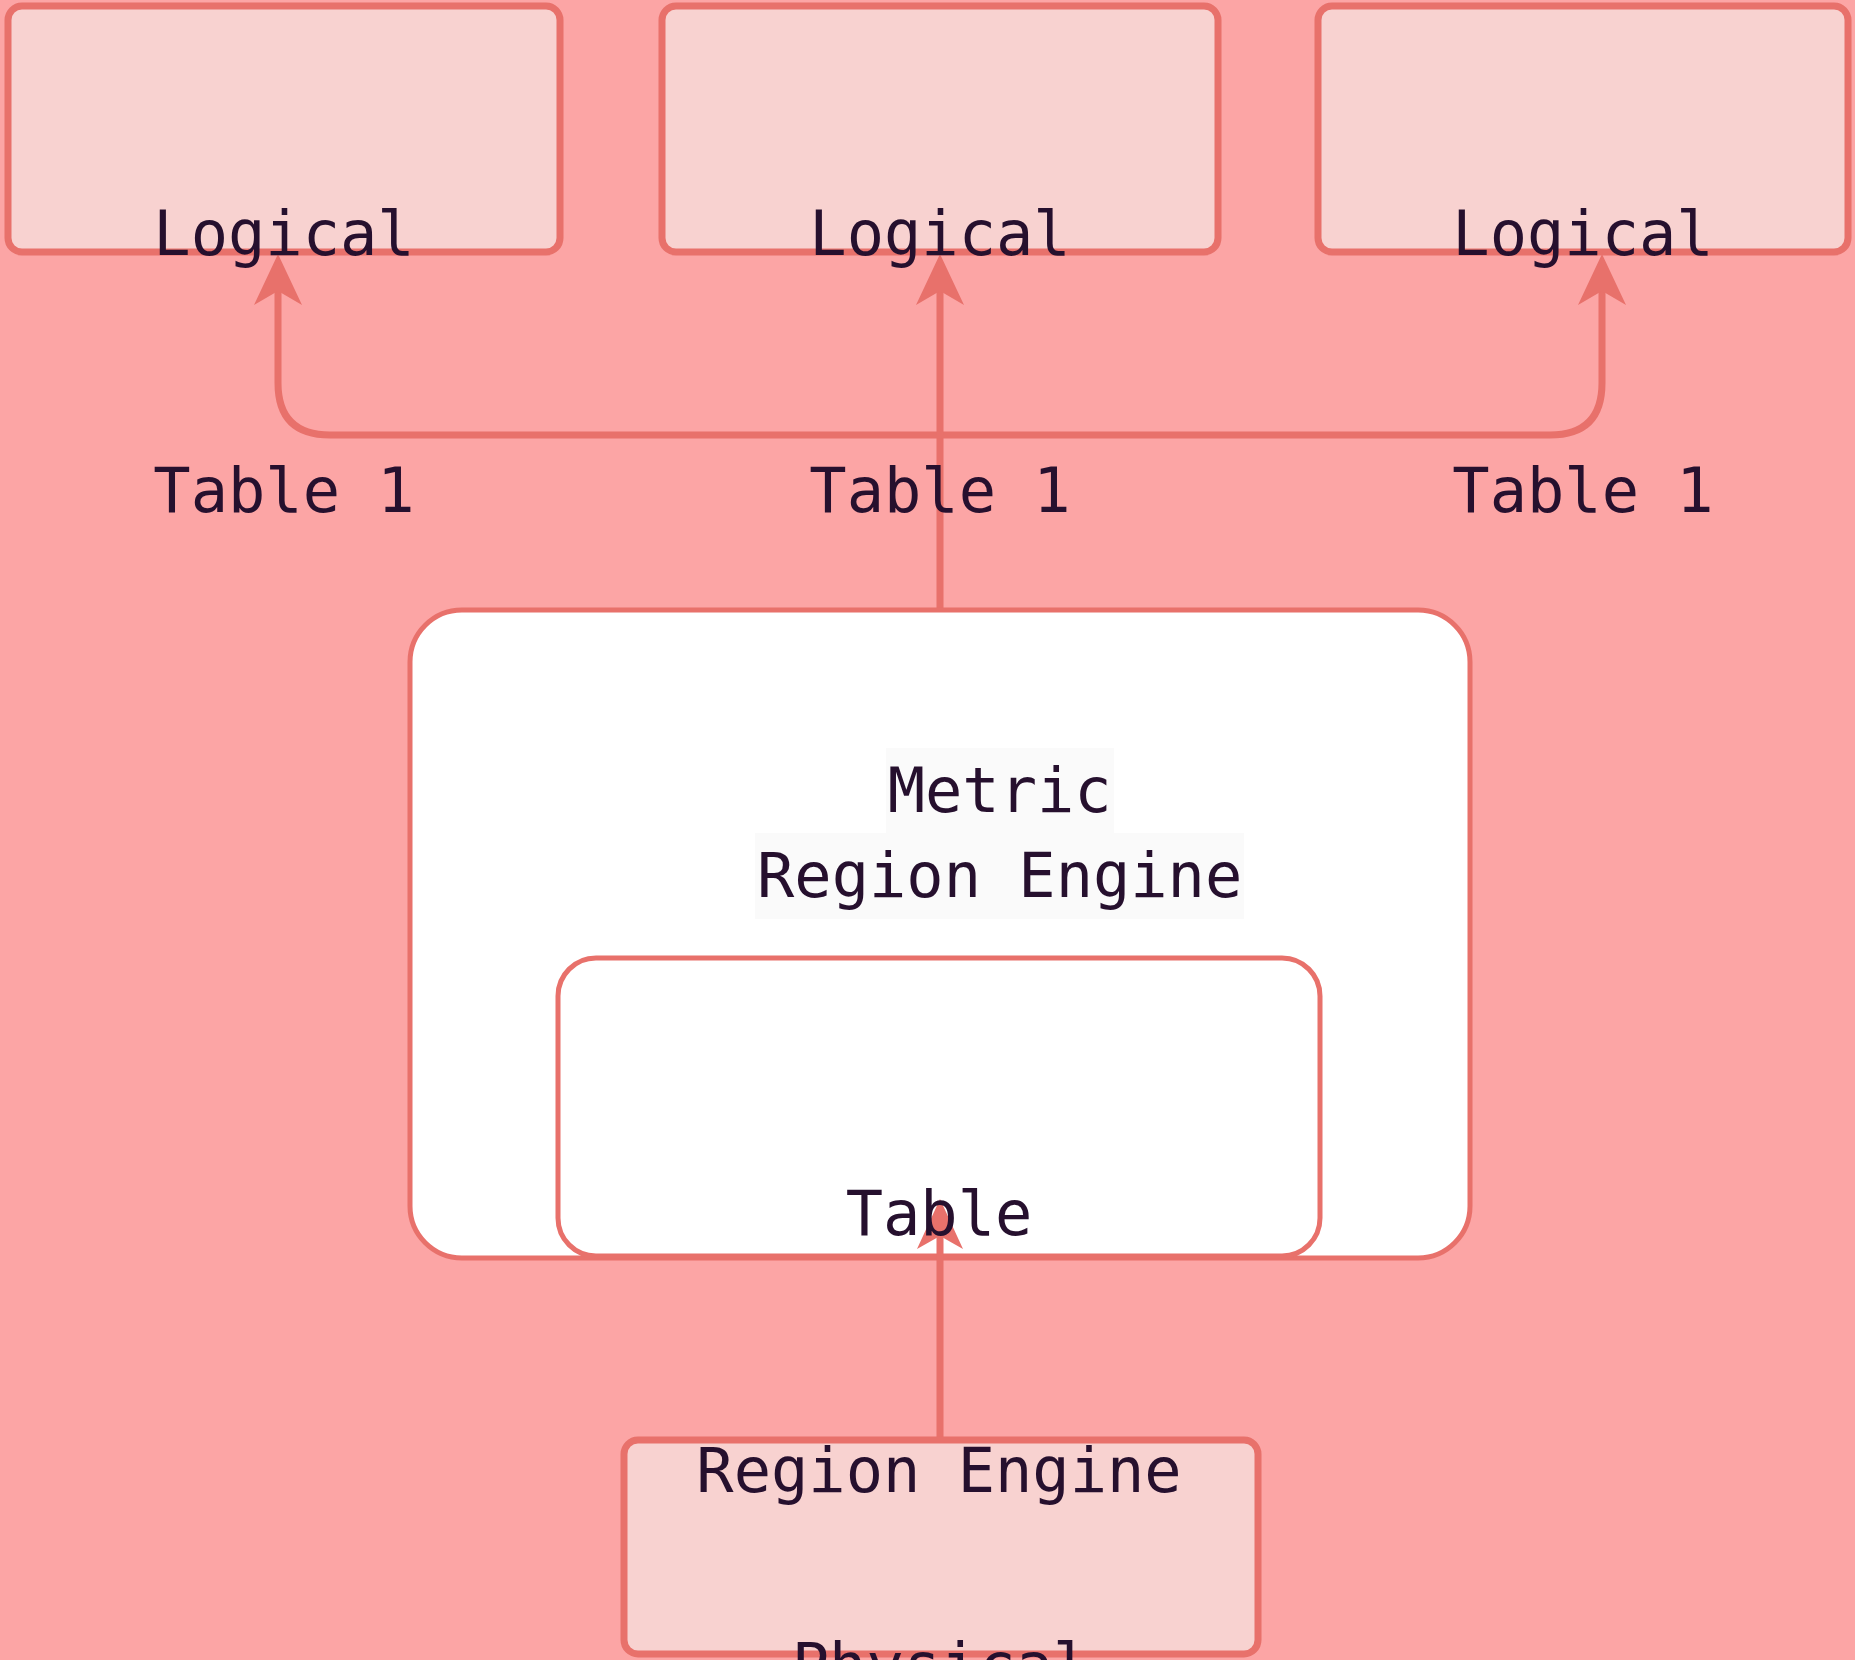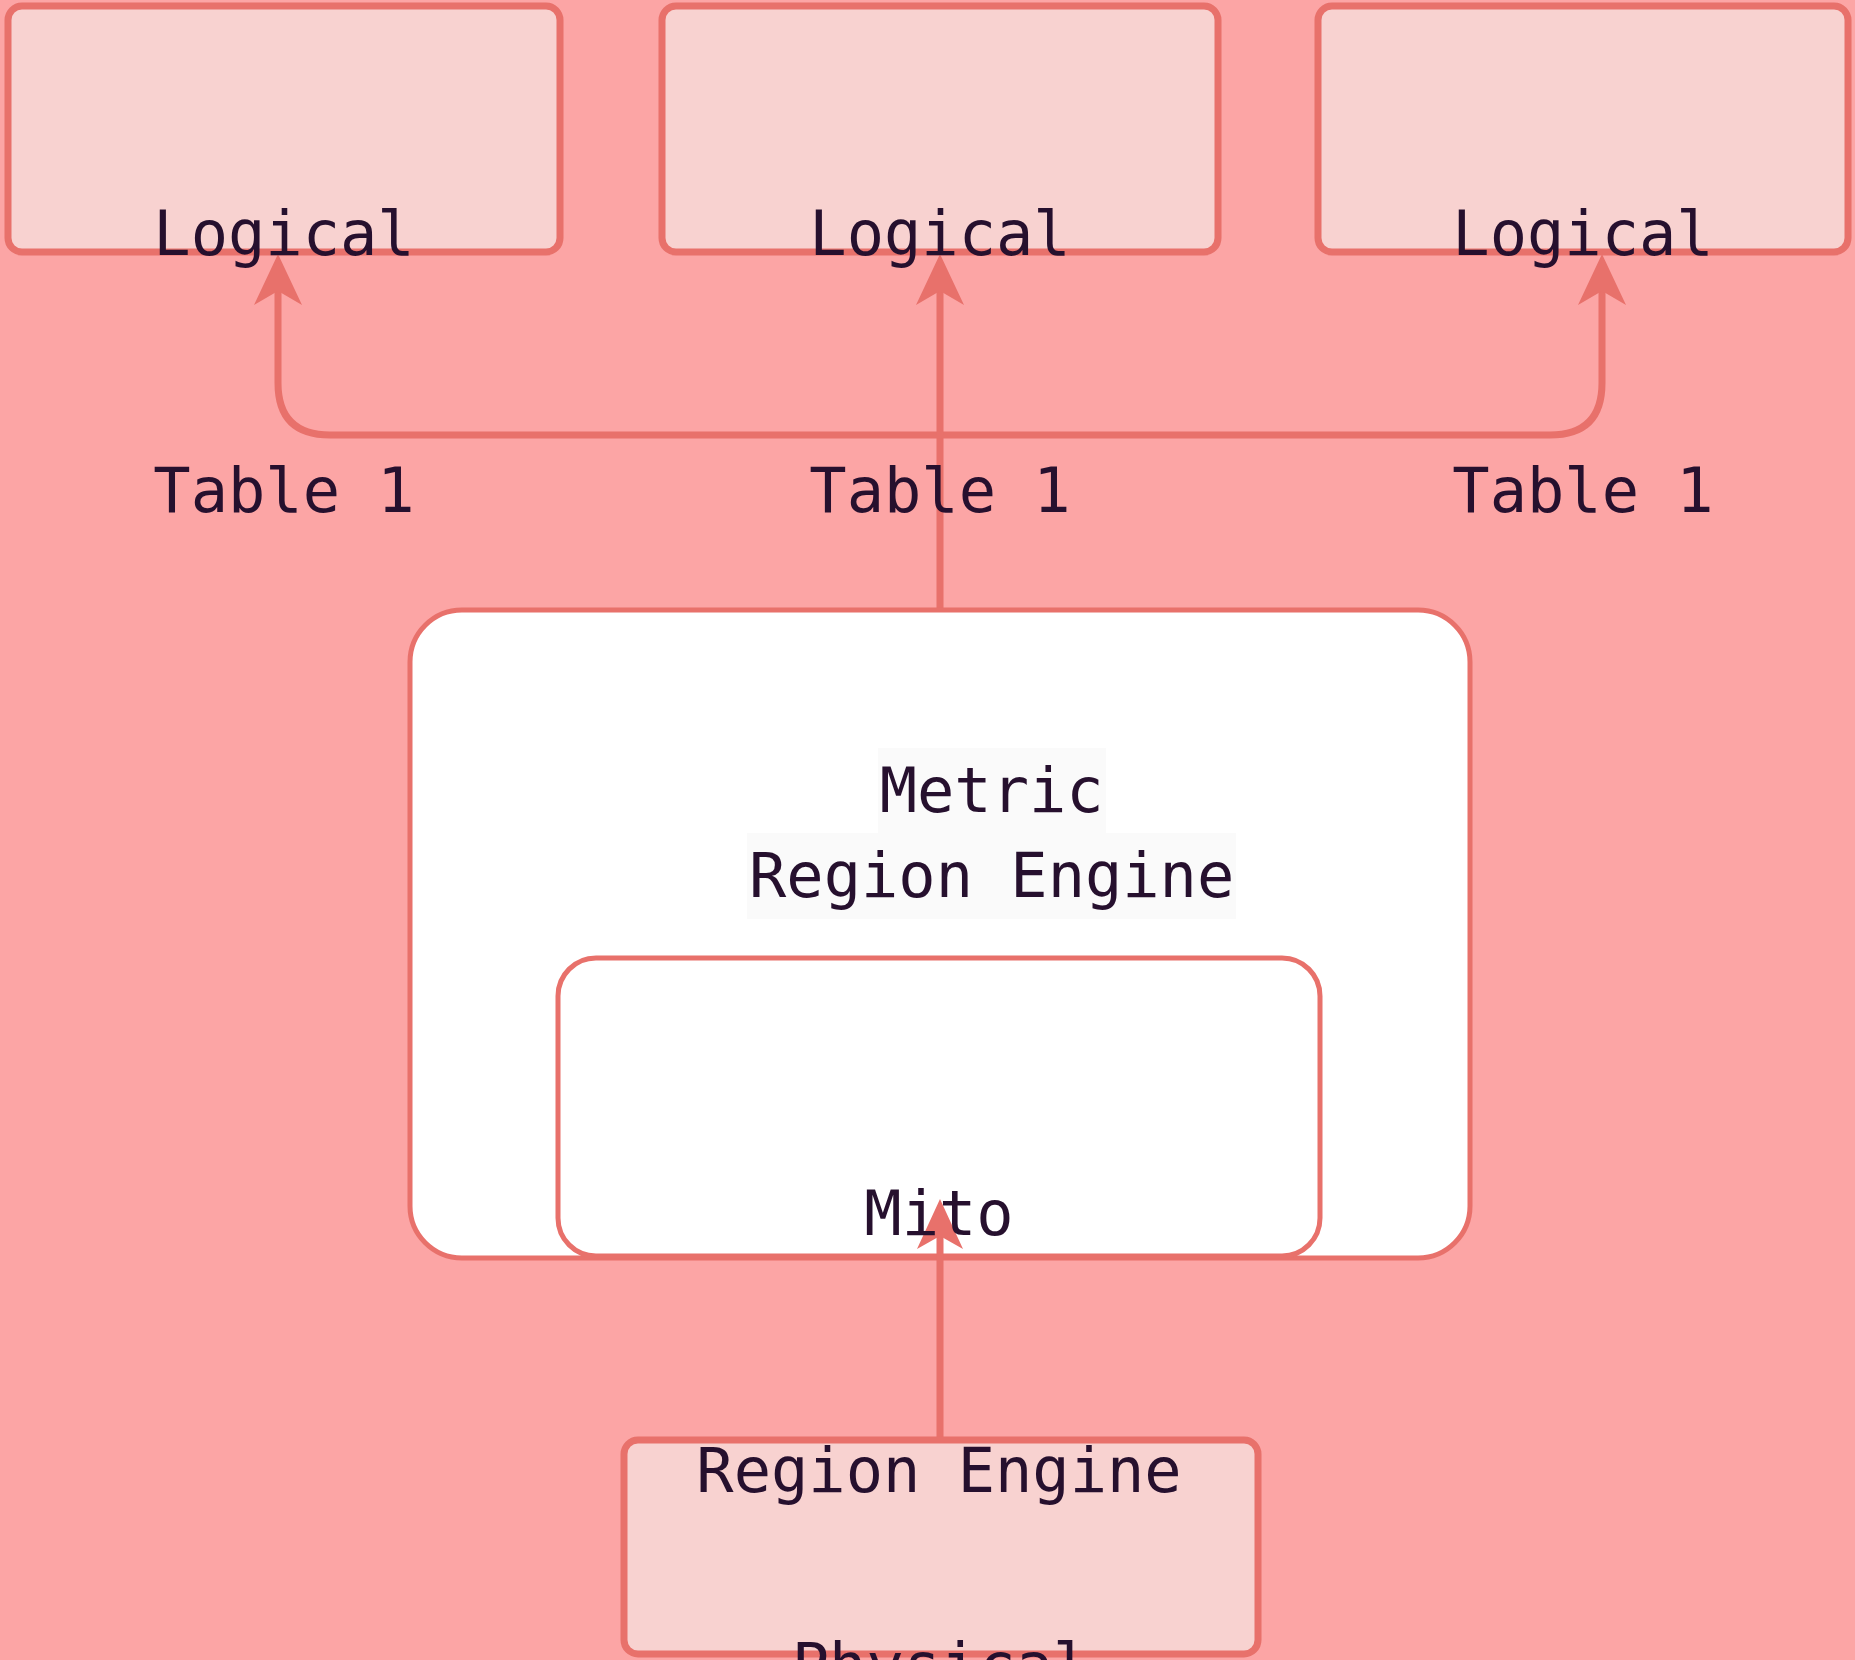--- a/index.html
+++ b/index.html
@@ -115,27 +115,27 @@
   <div class="node-label" style="left:662px; top:20px; width:556px;">
     <span class="lbl-line">Logical</span>
     <span class="lbl-line">Table 1</span>
   </div>
 
   <div class="node-label" style="left:1318px; top:20px; width:530px;">
     <span class="lbl-line">Logical</span>
     <span class="lbl-line">Table 1</span>
   </div>
 
-  <div class="node-label label-on-white" style="left:387px; top:662px; width:1060px;text-align:center;">
+  <div class="node-label label-on-white" style="left:395px; top:662px; width:1060px;text-align:center;">
     <span class="lbl-line">Metric</span>
     <span class="lbl-line">Region Engine</span>
   </div>
 
   <div class="node-label" style="left:558px; top:1000px; width:762px;">
-    <span class="lbl-line">Mito</span>
+    <span class="lbl-line">Table</span>
     <span class="lbl-line">Region Engine</span>
   </div>
 
   <div class="node-label" style="left:624px; top:1452px; width:634px;">
     <span class="lbl-line">Physical</span>
     
   </div>
 
 </div>
 

